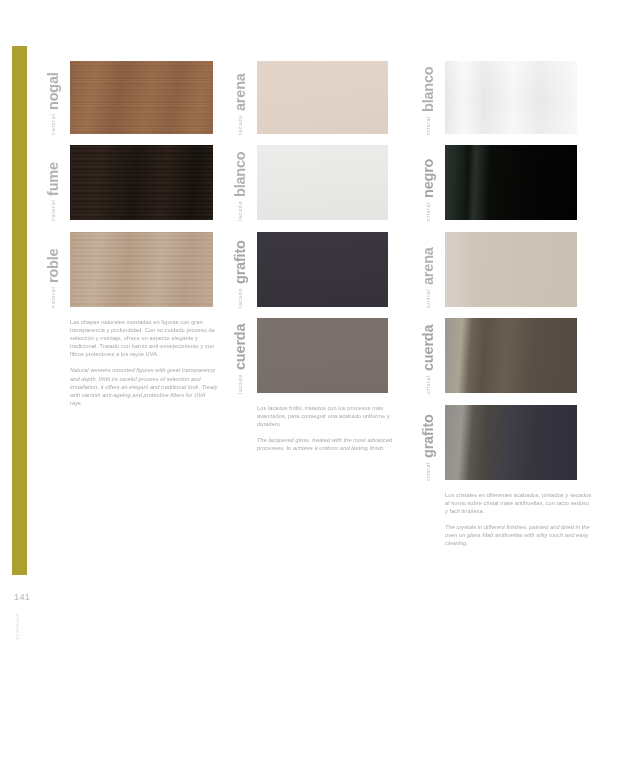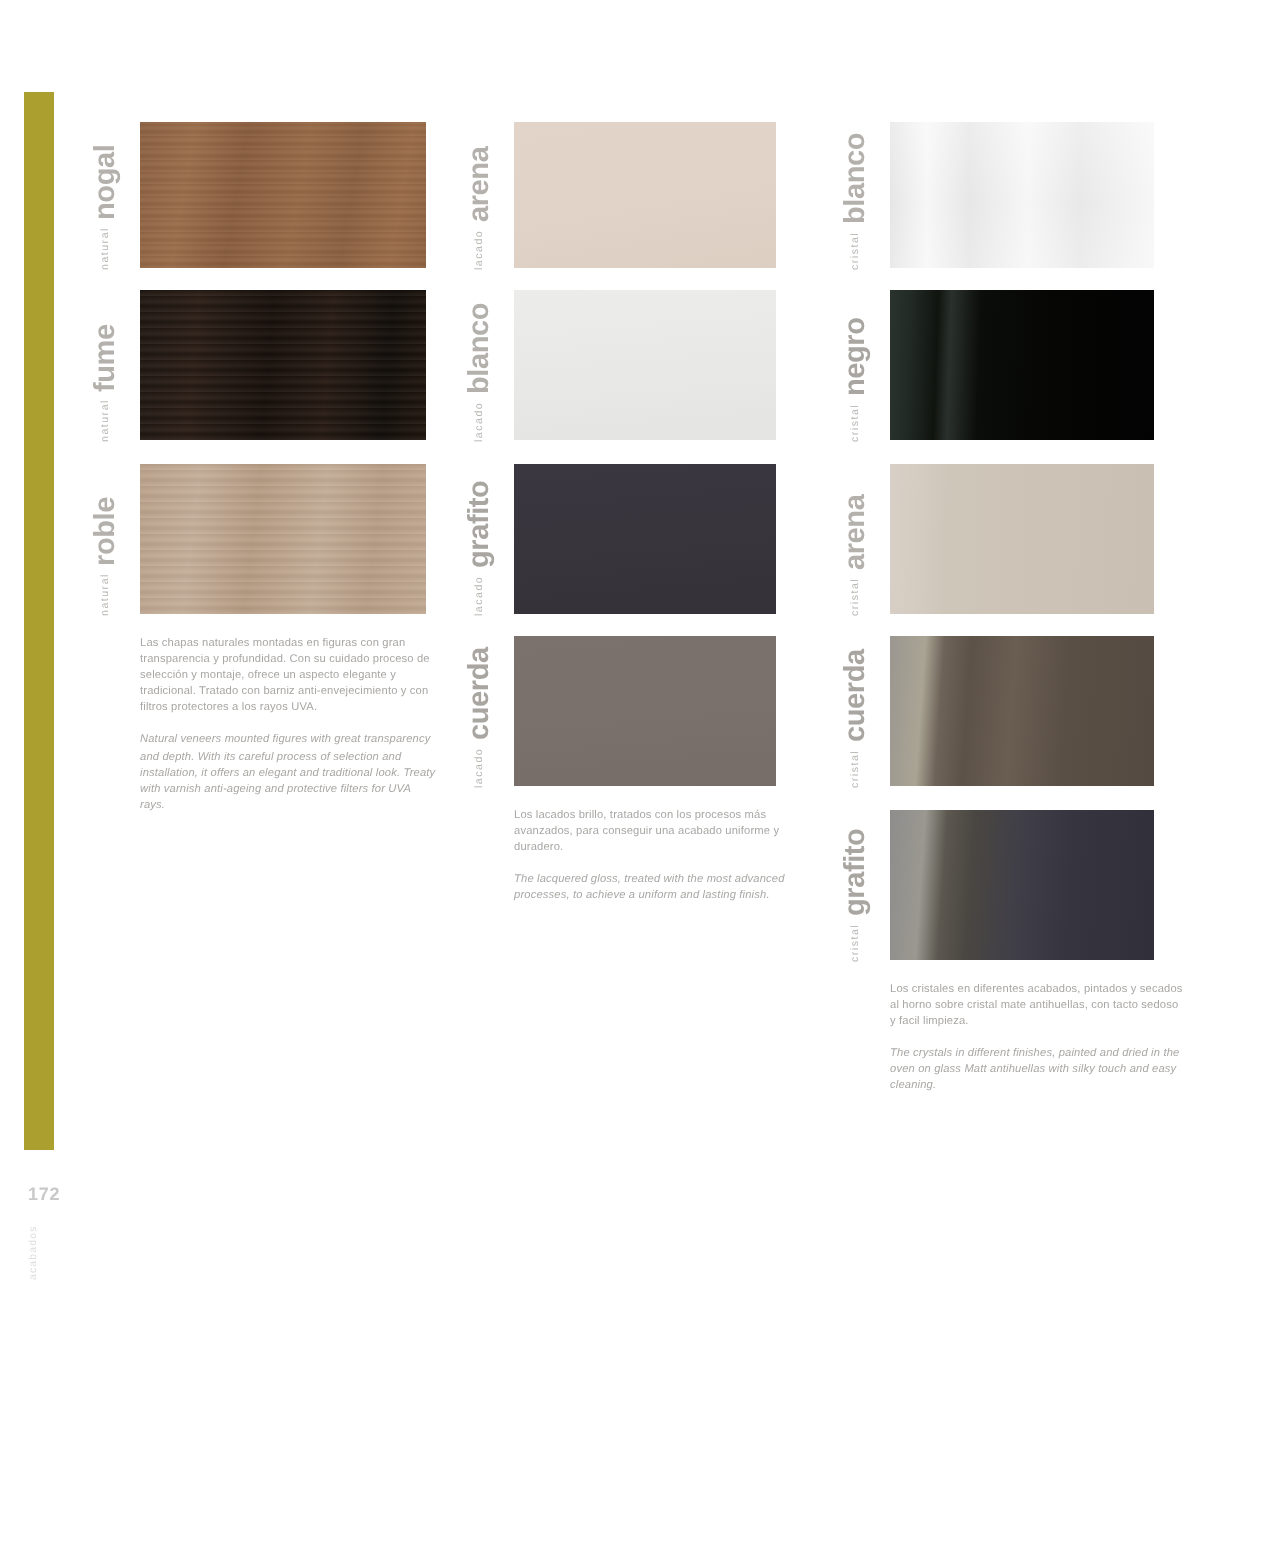--- a/index.html
+++ b/index.html
@@ -93,21 +93,21 @@
   }
 </style>
 </head>
 <body>
 
 <div class="page">
 
   <div class="olive-bar"></div>
 
   <div class="folio">
-    <div class="folio-num">172</div>
+    <div class="folio-num">141</div>
     <div class="folio-word">acabados</div>
   </div>
 
   <div class="col col-1">
 
     <div class="row" style="top:61px;height:73px;width:170px;">
       <div class="label" style="height:73px;">
         <span class="pre">natural</span>
         <span class="name">nogal</span>
       </div>

